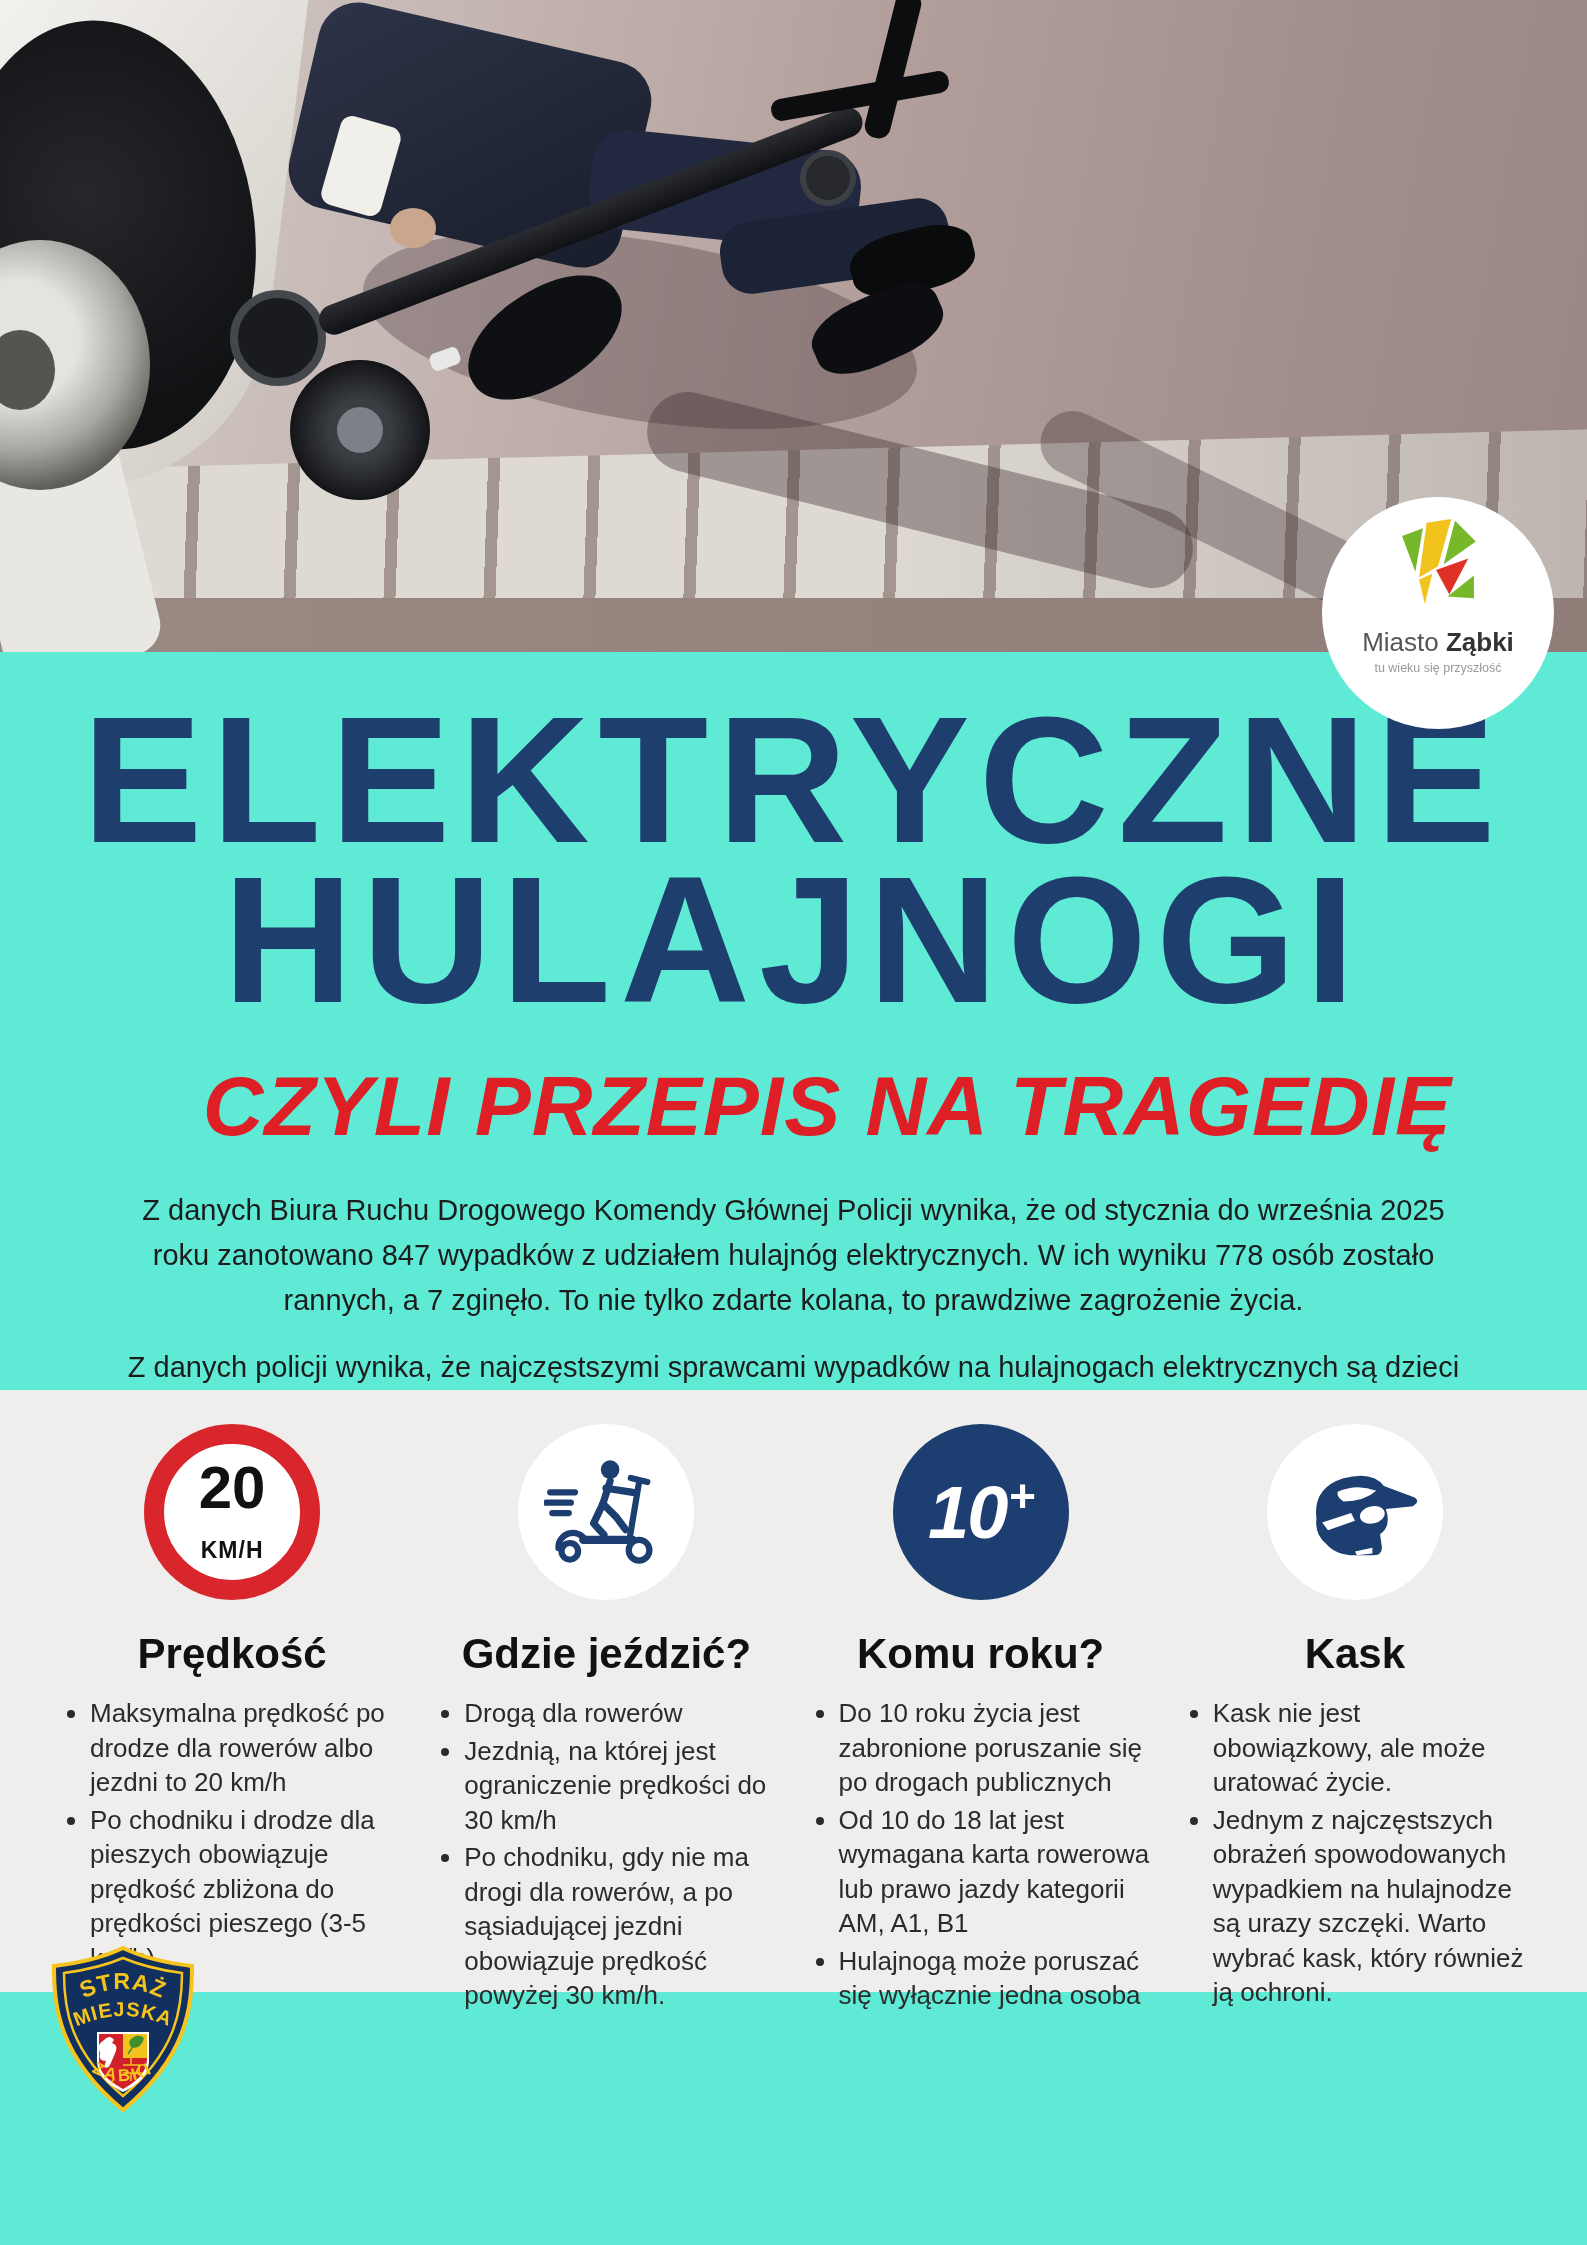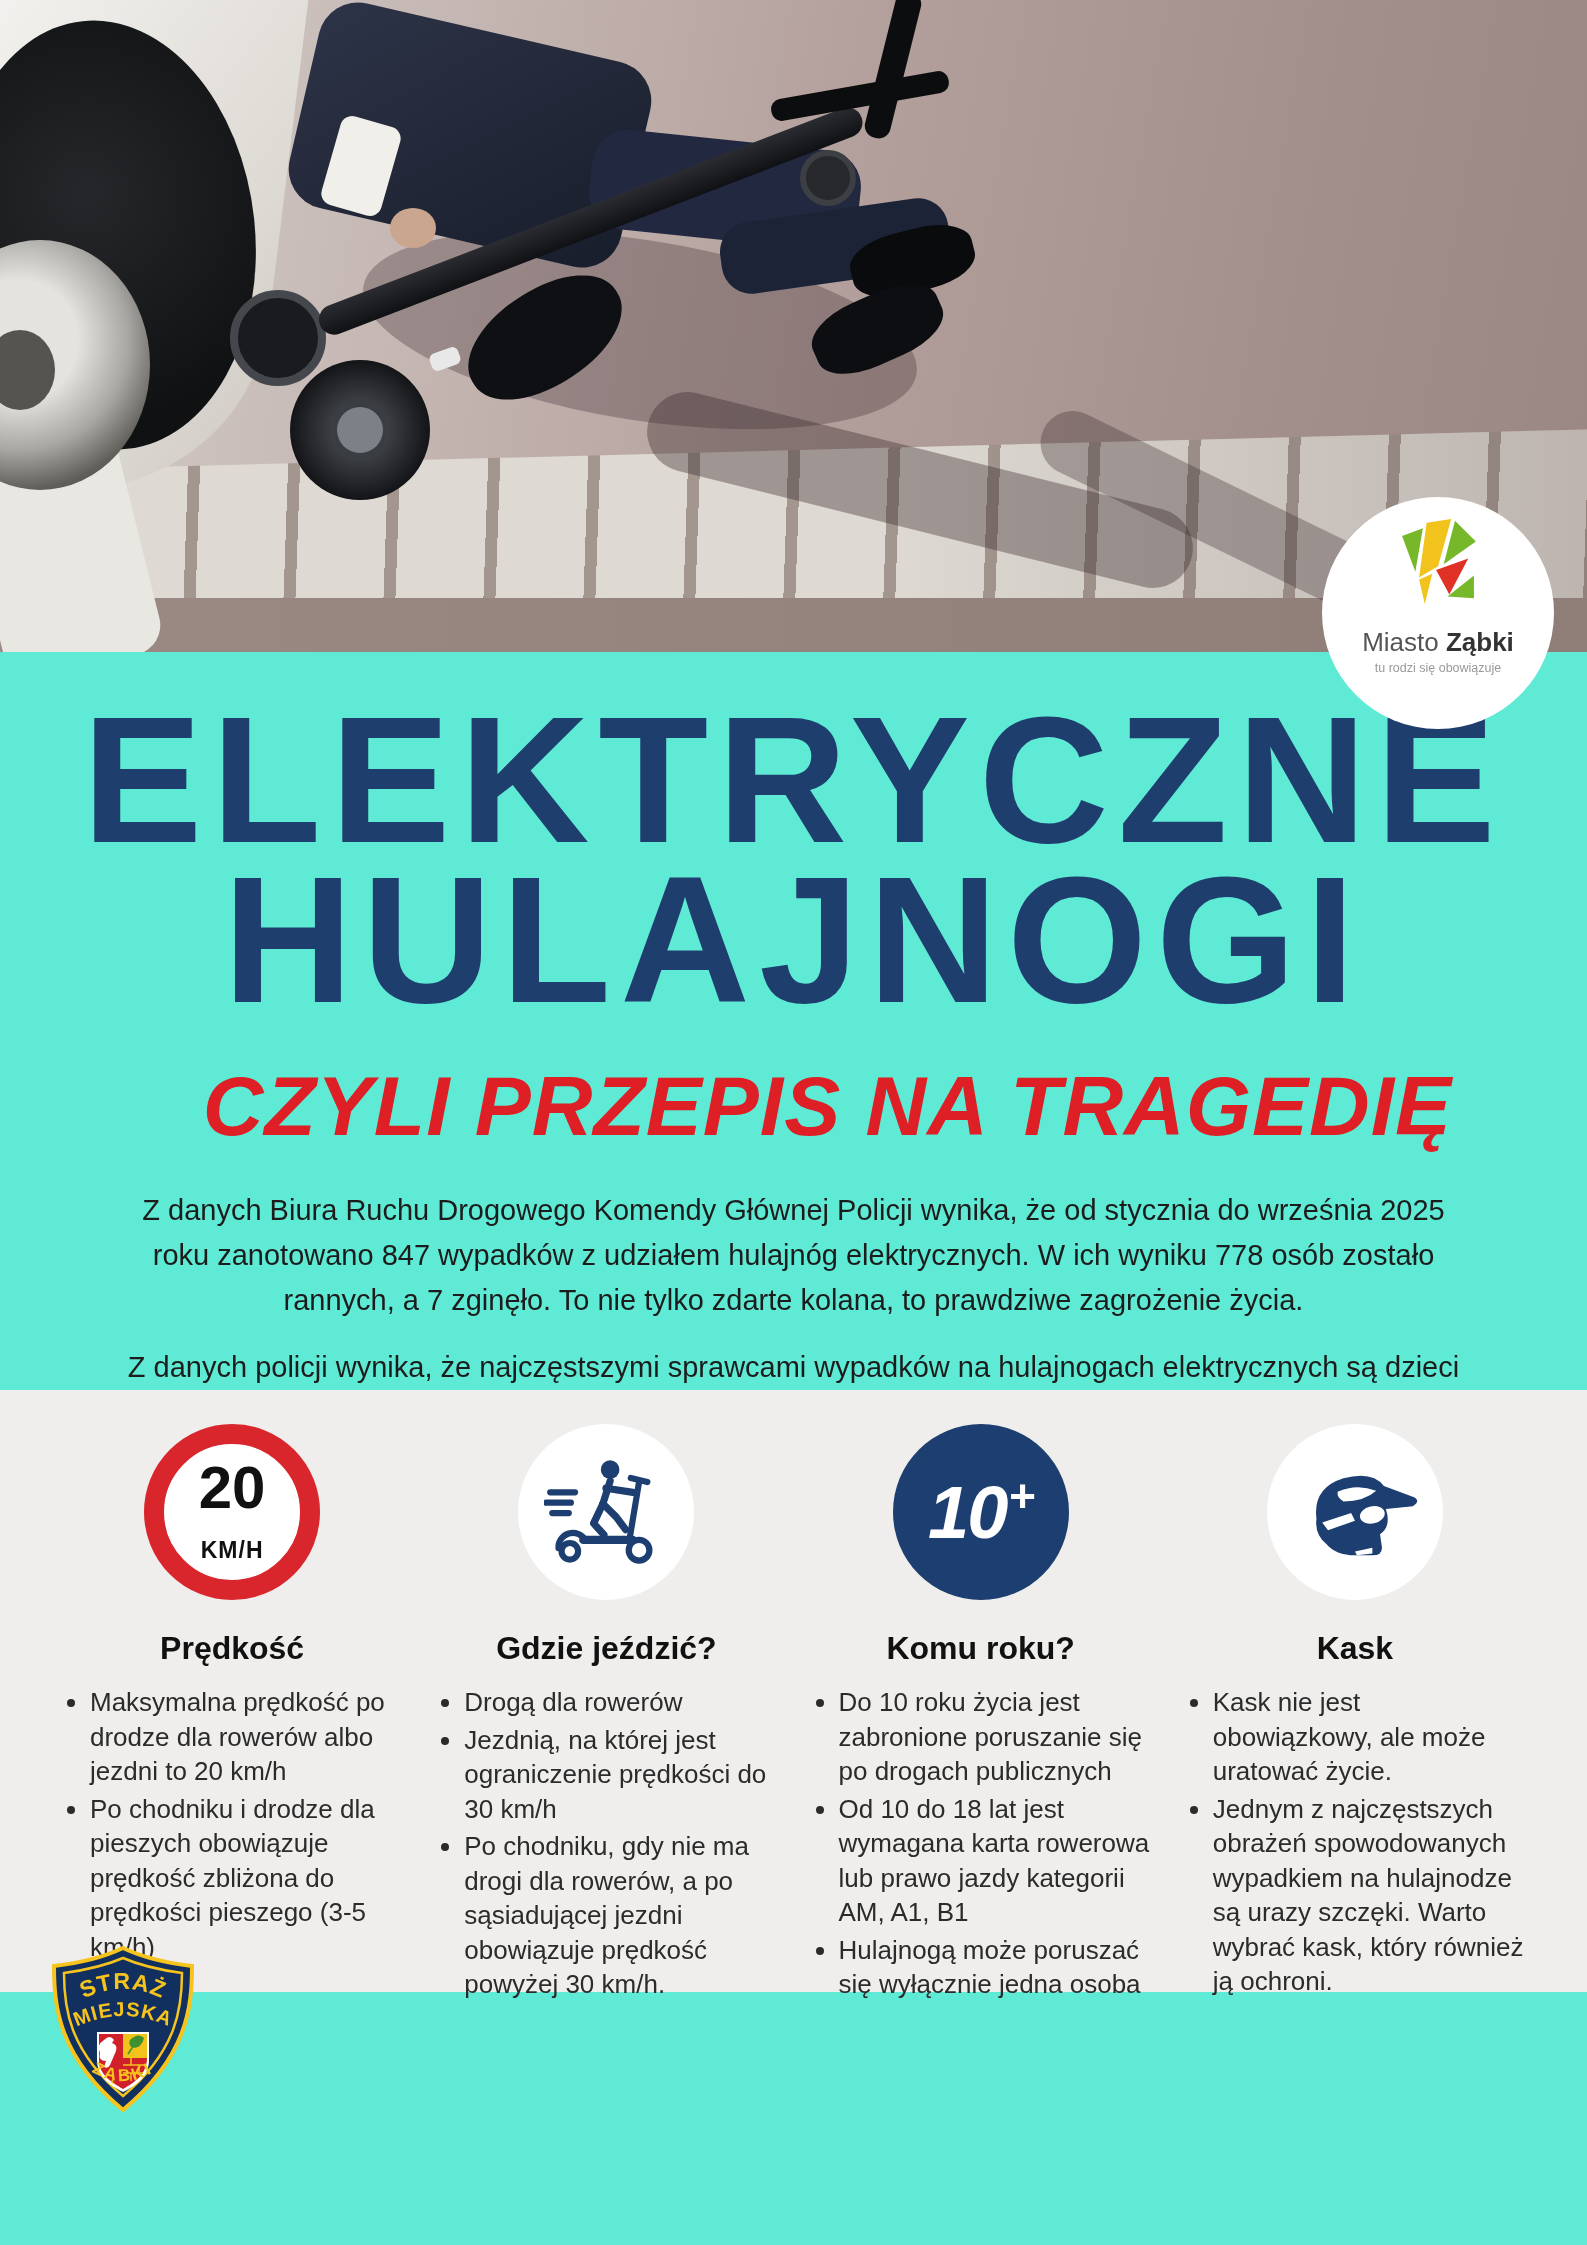--- a/index.html
+++ b/index.html
@@ -72,21 +72,21 @@
   .col{flex:1;min-width:0;}
   .col-icon{width:176px;height:176px;margin:0 auto;border-radius:50%;display:flex;
     align-items:center;justify-content:center;box-sizing:border-box;gap:21px;}
   .icon-white{background:#fff;}
   .icon-sign{background:#fff;border:20px solid var(--sign-red);flex-direction:column;}
   .icon-navy{background:var(--icon-navy);}
   .sign-value{font-size:60px;line-height:56px;font-weight:800;color:#111;font-family:"Liberation Sans",sans-serif;}
   .sign-unit{font-size:23px;font-weight:bold;letter-spacing:1px;color:#111;}
   .age-badge{color:#fff;font-style:italic;font-weight:bold;font-size:74px;letter-spacing:-2px;}
   .age-badge .plus{font-size:46px;position:relative;top:-26px;margin-left:2px;}
-  .col-heading{margin-top:30px;text-align:center;font-size:32px;font-weight:800;color:#111;}
+  .col-heading{margin-top:30px;text-align:center;font-size:42px;font-weight:800;color:#111;}
   .col ul{margin:18px 0 0;padding-left:30px;font-size:26px;line-height:34.5px;color:#2b2b2b;}
   .col li{margin-bottom:3px;}
   
   .banner{position:absolute;left:0;top:1992px;width:1587px;height:253px;background:var(--banner-navy);}
   .banner-headline{position:absolute;left:0;top:18px;width:1587px;text-align:center;}
   .banner-headline span{display:inline-block;color:#fff;font-weight:bold;font-size:82px;
     letter-spacing:0;transform:scale(0.98,1.62);transform-origin:center 60%;}
   .banner-sub{position:absolute;left:0;top:158px;width:1587px;text-align:center;}
   .banner-sub span{display:inline-block;color:var(--yellow);font-weight:bold;font-size:43px;
     letter-spacing:-1px;transform:scaleY(1.05);}
@@ -130,21 +130,21 @@
   <div class="logo-circle">
     <svg width="104" height="104" viewBox="0 0 100 110">
       <polygon points="38,6 64,2 50,52 30,64" fill="#F2C21D"></polygon>
       <polygon points="12,20 34,12 26,58" fill="#76B82A"></polygon>
       <polygon points="68,4 90,26 56,50" fill="#76B82A"></polygon>
       <polygon points="48,56 82,44 62,82" fill="#E03127"></polygon>
       <polygon points="60,84 88,62 88,86" fill="#76B82A"></polygon>
       <polygon points="30,66 44,60 36,92" fill="#F2C21D"></polygon>
     </svg>
     <div class="logo-name"><span>Miasto </span><b>Ząbki</b></div>
-    <div class="logo-tagline">tu rodzi się obowiązuje</div>
+    <div class="logo-tagline">tu wieku się przyszłość</div>
   </div>
 
   <div class="title-block">
     <div class="title-line">ELEKTRYCZNE</div>
     <div class="title-line">HULAJNOGI</div>
   </div>
   <div class="subtitle">CZYLI PRZEPIS NA TRAGEDIĘ</div>
 
   <div class="intro">
     <p>Z danych Biura Ruchu Drogowego Komendy Głównej Policji wynika, że od stycznia do września 2025 roku zanotowano 847 wypadków z udziałem hulajnóg elektrycznych. W ich wyniku 778 osób zostało rannych, a 7 zginęło. To nie tylko zdarte kolana, to prawdziwe zagrożenie życia.</p>

